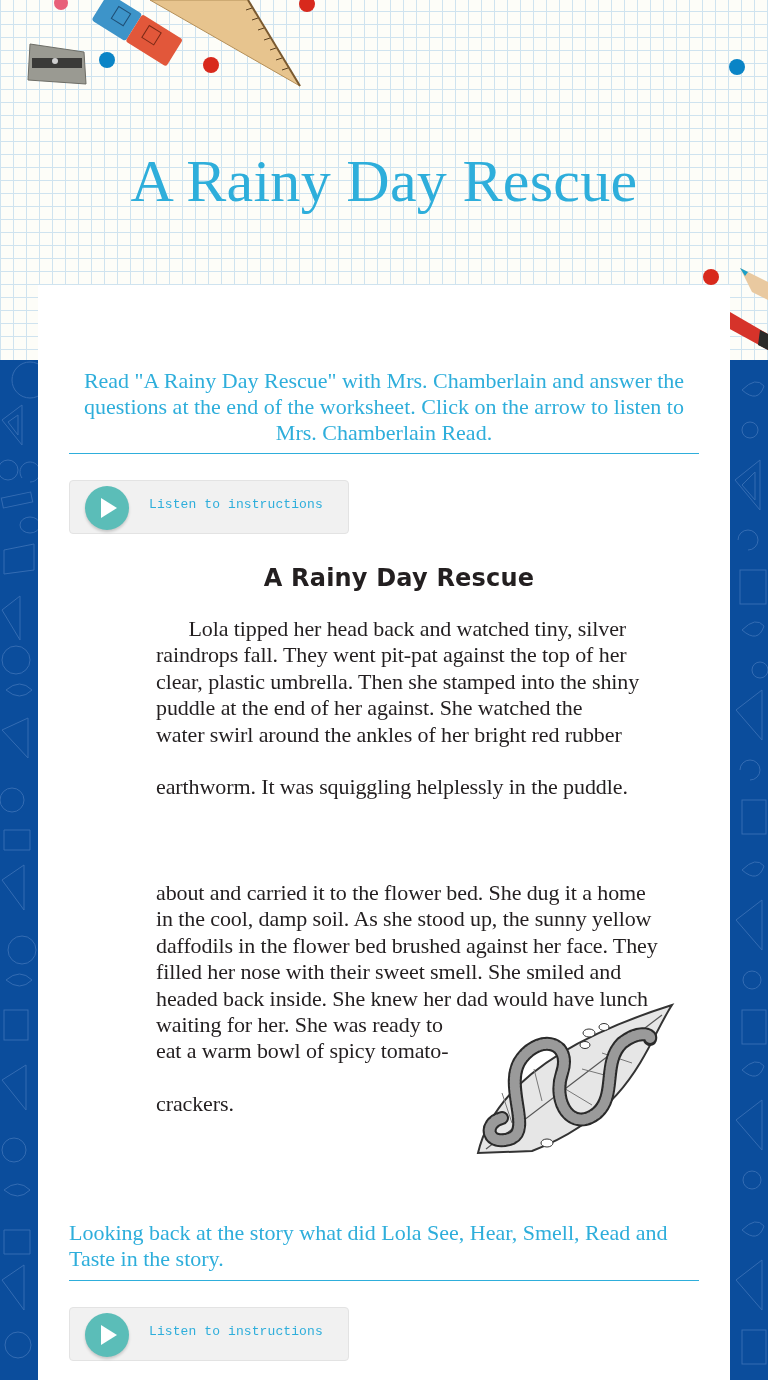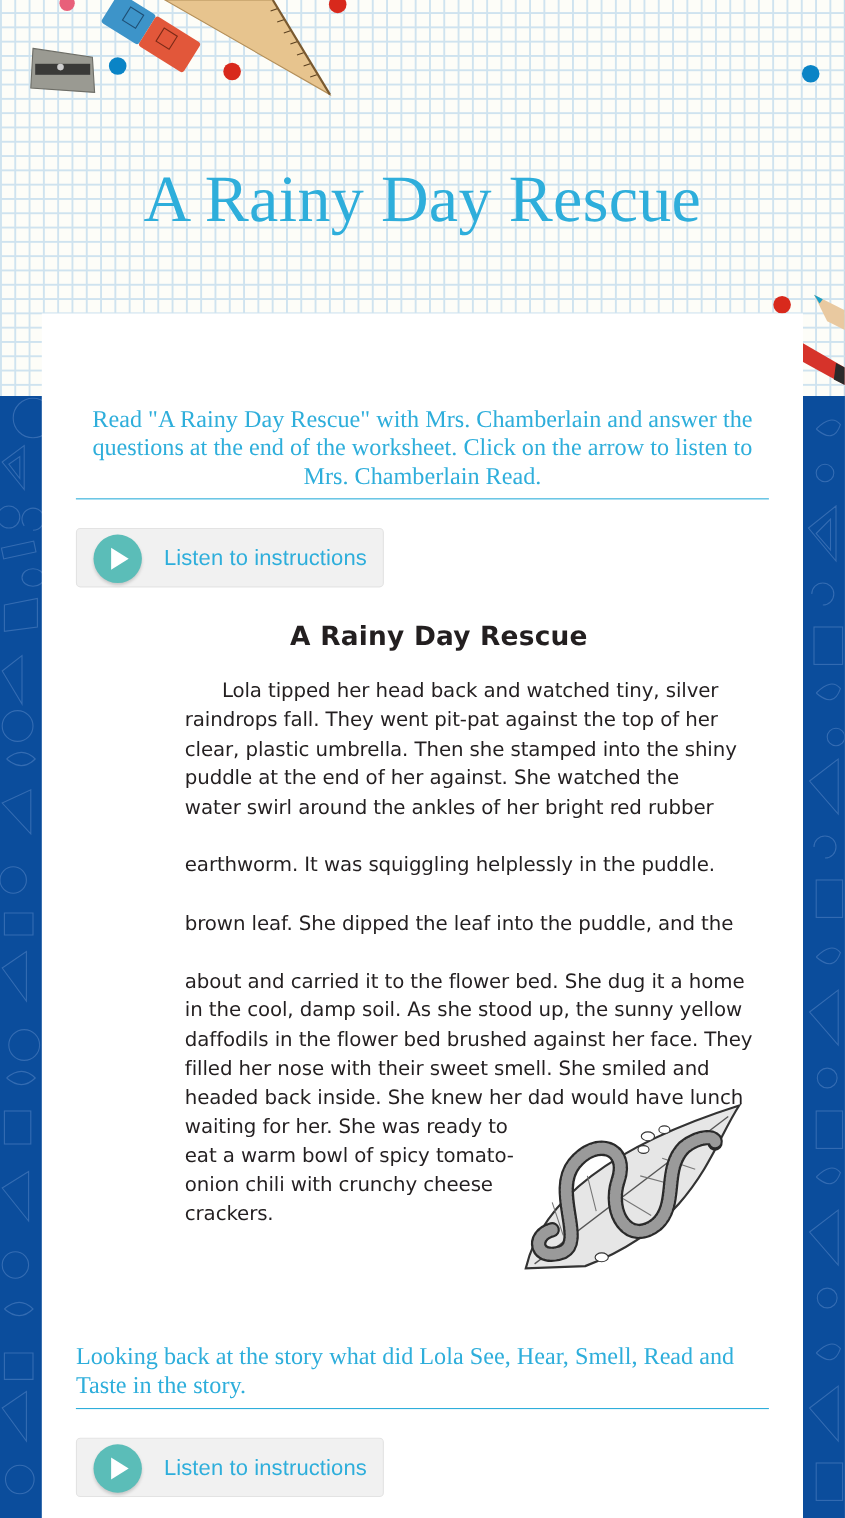--- a/index.html
+++ b/index.html
@@ -51,34 +51,34 @@
     position: absolute; left: 15px; top: 5px; width: 44px; height: 44px;
     border-radius: 50%; background: #5bbdb8;
     box-shadow: 0 2px 3px rgba(0,0,0,0.18);
   }
   .play-circle::after {
     content: ""; position: absolute; left: 16px; top: 12px;
     border-left: 16px solid #ffffff; border-top: 10px solid transparent; border-bottom: 10px solid transparent;
   }
   .listen-label {
     position: absolute; left: 79px; top: 16px;
-    font-family: Liberation Sans, sans-serif; font-size: 20px; color: #2eaedb;
+    font-family: Liberation Mono, monospace; font-size: 13px; color: #2eaedb;
     letter-spacing: 0.1px;
   }
   .story {
     position: absolute; left: 114px; top: 278px; width: 540px; height: 600px;
     font-family: "DejaVu Sans", sans-serif; color: #231f20;
   }
   .story-title {
     position: absolute; left: 0; top: 0; width: 494px; text-align: center;
     font-weight: bold; font-size: 24px; line-height: 30px; letter-spacing: 0.2px;
   }
   .story-line {
-    position: absolute; left: 16px; font-size: 18px; line-height: 20px;
-    white-space: nowrap; letter-spacing: -0.1px;
+    position: absolute; left: 4px; font-size: 22px; line-height: 20px;
+    white-space: nowrap; letter-spacing: -0.1px; font-family: Liberation Serif, serif;
   }
   .worm-img { position: absolute; left: 320px; top: 440px; }
 </style>
 </head>
 <body>
 
 <div class="header-bg"></div>
 
 <div class="pattern-bg">
   <svg width="768" height="1020" viewBox="0 0 768 1020">
@@ -194,29 +194,27 @@
   </div>
 
   <div class="story">
     <div class="story-title">A Rainy Day Rescue</div>
     <div class="story-line" style="top:56px;white-space:pre">      Lola tipped her head back and watched tiny, silver</div>
     <div class="story-line" style="top:82.4px">raindrops fall. They went pit-pat against the top of her</div>
     <div class="story-line" style="top:108.8px">clear, plastic umbrella. Then she stamped into the shiny</div>
     <div class="story-line" style="top:135.2px">puddle at the end of her against. She watched the</div>
     <div class="story-line" style="top:161.6px">water swirl around the ankles of her bright red rubber</div>
     <div class="story-line" style="top:214.4px">earthworm. It was squiggling helplessly in the puddle.</div>
-    <div class="story-line" style="top:267.2px">brown leaf. She dipped the leaf into the puddle, and the</div>
     <div class="story-line" style="top:320px">about and carried it to the flower bed. She dug it a home</div>
     <div class="story-line" style="top:346.4px">in the cool, damp soil. As she stood up, the sunny yellow</div>
     <div class="story-line" style="top:372.8px">daffodils in the flower bed brushed against her face. They</div>
     <div class="story-line" style="top:399.2px">filled her nose with their sweet smell. She smiled and</div>
     <div class="story-line" style="top:425.6px">headed back inside. She knew her dad would have lunch</div>
     <div class="story-line" style="top:452px">waiting for her. She was ready to</div>
     <div class="story-line" style="top:478.4px">eat a warm bowl of spicy tomato-</div>
-    <div class="story-line" style="top:504.8px">onion chili with crunchy cheese</div>
     <div class="story-line" style="top:531.2px">crackers.</div>
 
     <svg class="worm-img" width="205" height="152" viewBox="0 0 205 152">
       <path d="M6 150 C 20 90, 80 40, 200 2 C 175 40, 160 110, 60 148 Z" fill="#e6e6e6" stroke="#333" stroke-width="2"></path>
       <path d="M14 146 L 190 12" stroke="#555" stroke-width="1.2" fill="none"></path>
       <path d="M40 120 l-10 -30 M70 98 l-8 -32 M110 66 l30 8 M130 50 l30 10 M90 84 l30 18" stroke="#777" stroke-width="1" fill="none"></path>
       <path d="M30 115 C 10 120, 15 145, 40 135 C 60 125, 30 80, 50 55 C 70 30, 100 40, 90 70 C 80 100, 100 130, 125 110 C 145 92, 130 60, 150 40 C 165 28, 180 30, 178 36" fill="none" stroke="#2a2a2a" stroke-width="14" stroke-linecap="round"></path>
       <path d="M30 115 C 10 120, 15 145, 40 135 C 60 125, 30 80, 50 55 C 70 30, 100 40, 90 70 C 80 100, 100 130, 125 110 C 145 92, 130 60, 150 40 C 165 28, 180 30, 178 36" fill="none" stroke="#9a9a9a" stroke-width="10" stroke-linecap="round" stroke-dasharray="1.5 2"></path>
       <ellipse cx="117" cy="30" rx="6" ry="4" fill="#fff" stroke="#333"></ellipse>
       <ellipse cx="132" cy="24" rx="5" ry="3.5" fill="#fff" stroke="#333"></ellipse>

